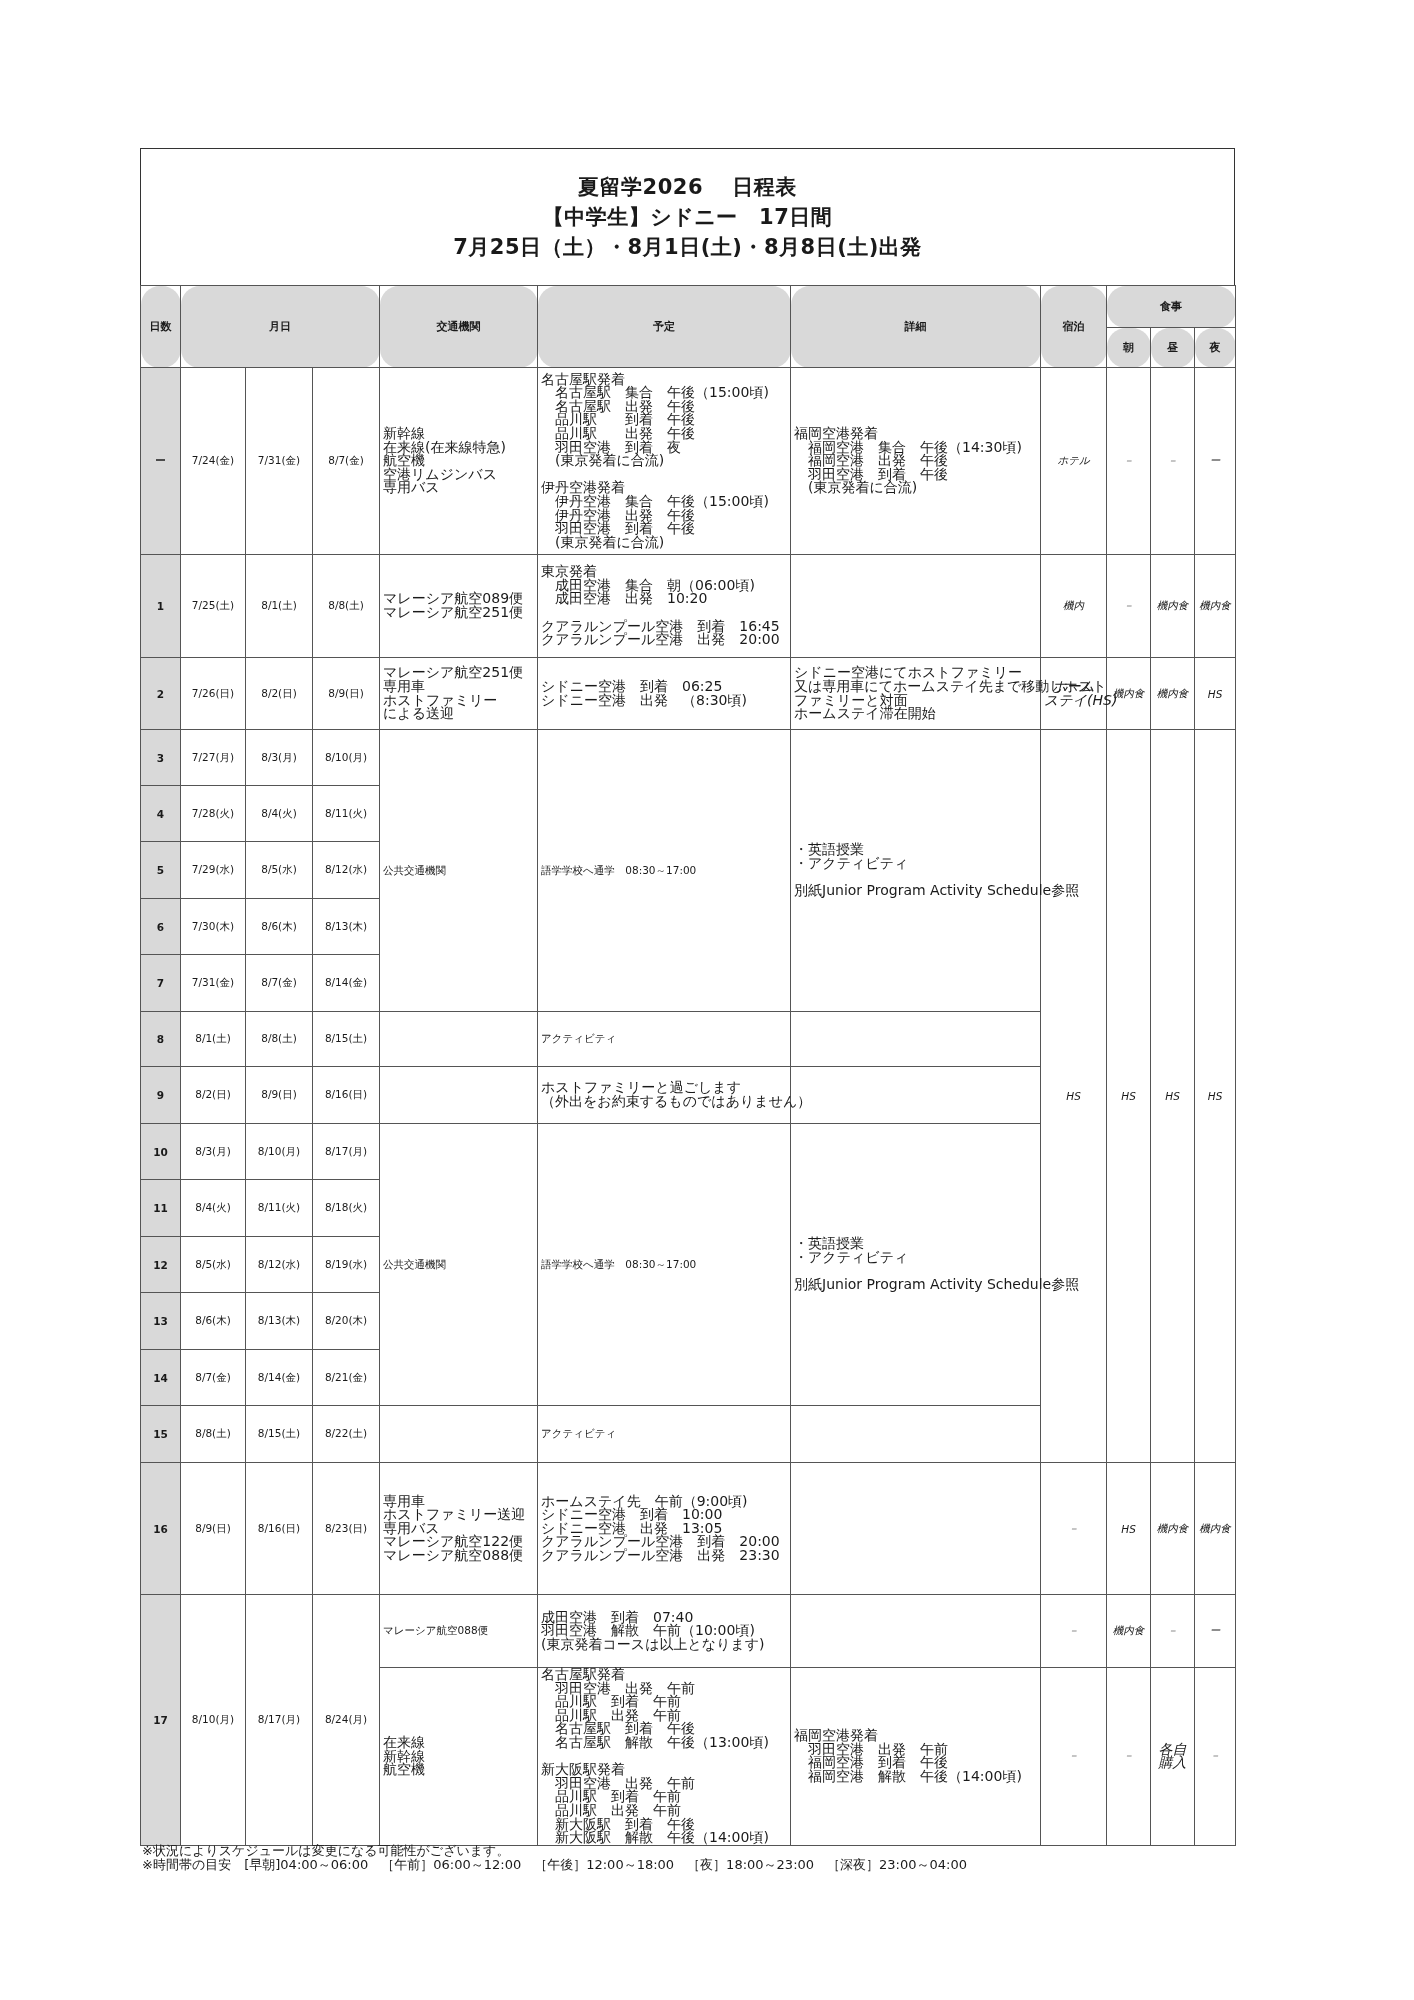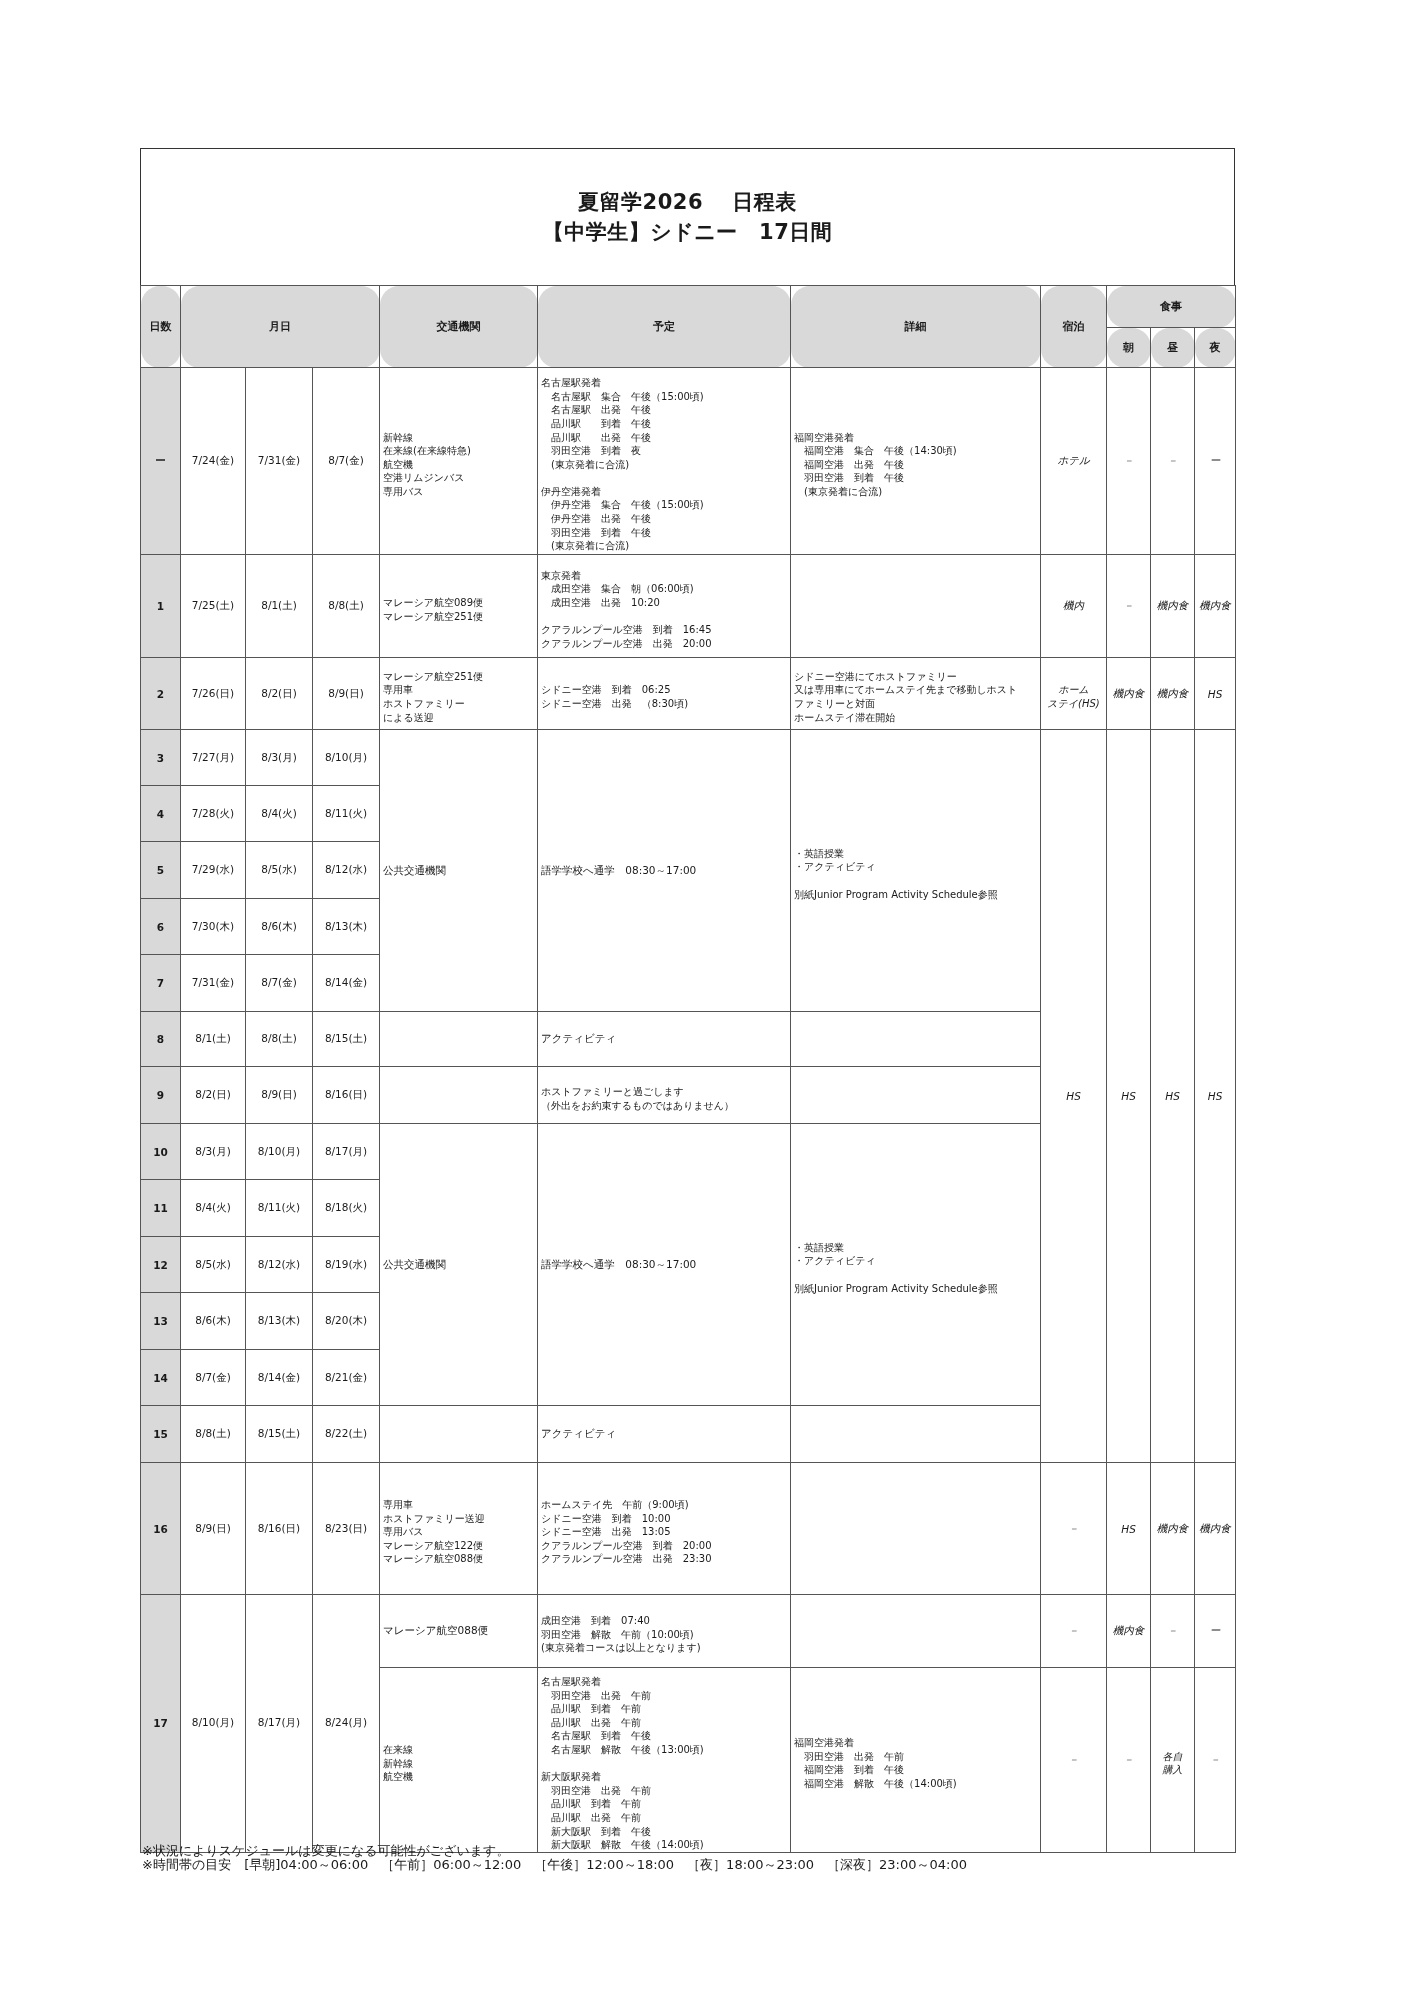--- a/index.html
+++ b/index.html
@@ -7,31 +7,32 @@
   .page { position: absolute; left: 140px; top: 148px; width: 1095px; }
   .title-box { border: 1.5px solid #333; border-bottom: none; height: 136px; display: flex; flex-direction: column; align-items: center; justify-content: center; }
   .title-line { font-weight: bold; font-size: 21px; line-height: 30px; letter-spacing: 0.5px; }
   table.sched { border-collapse: collapse; width: 1095px; table-layout: fixed; }
   table.sched td, table.sched th { border: 1px solid #555; font-size: 10.5px; padding: 0 3px; vertical-align: middle; }
   table.sched th { background: #d9d9d9; font-weight: bold; font-size: 11px; text-align: center; border-radius: 19px; }
   td.day { background: #d9d9d9; font-weight: bold; font-size: 13px; text-align: center; }
   td.date { text-align: center; font-size: 11px; }
   td.center { text-align: center; font-style: italic; }
   td.left { text-align: left; }
-  .ml { white-space: pre; line-height: 13.6px; font-size: 10px; margin-top: 7px; }
+  .ml { white-space: pre; line-height: 13.6px; font-size: 14px; }
   .meal { border-left: 1.5px solid #888 !important; }
   .footnote { position: absolute; left: 142px; font-size: 13px; line-height: 13px; white-space: pre; }
 </style>
 </head>
 <body>
 
 <div class="page">
   <div class="title-box">
     <div class="title-line">夏留学2026　 日程表</div>
     <div class="title-line">【中学生】シドニー　17日間</div>
+    <div class="title-line">7月25日（土）・8月1日(土)・8月8日(土)出発</div>
   </div>
 
   <table class="sched">
     <colgroup>
       <col style="width:40px">
         <col style="width:65px">
         <col style="width:67px">
         <col style="width:67px">
       <col style="width:158px">
         <col style="width:253px">

